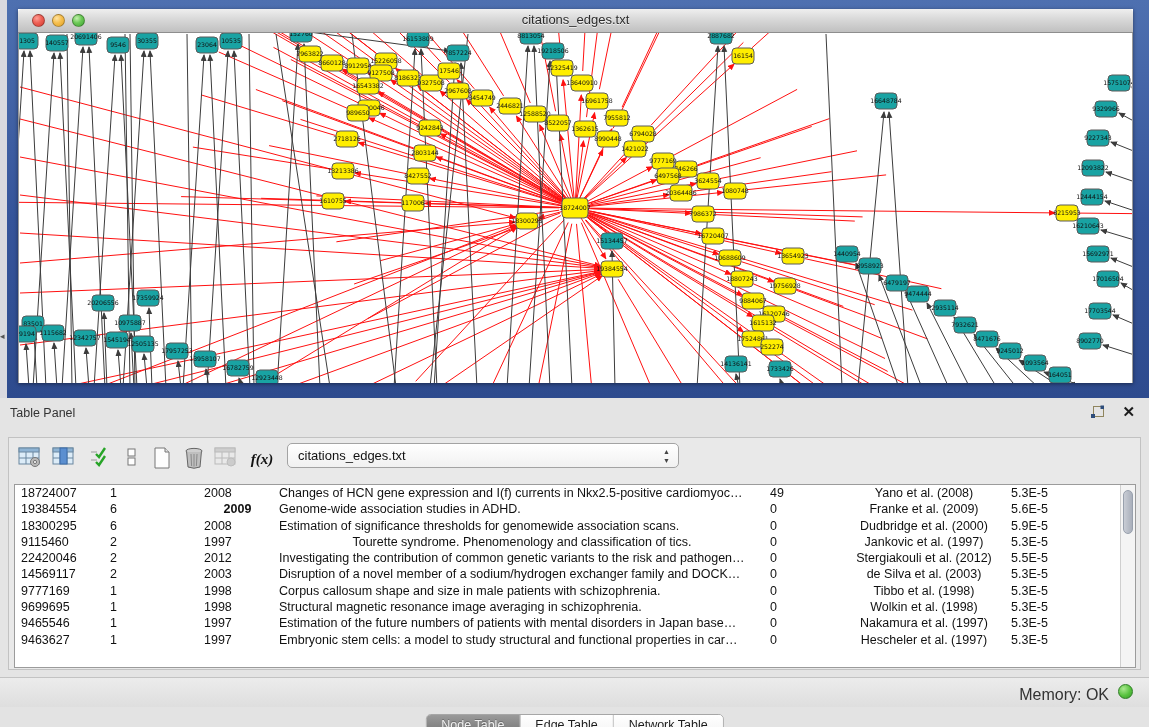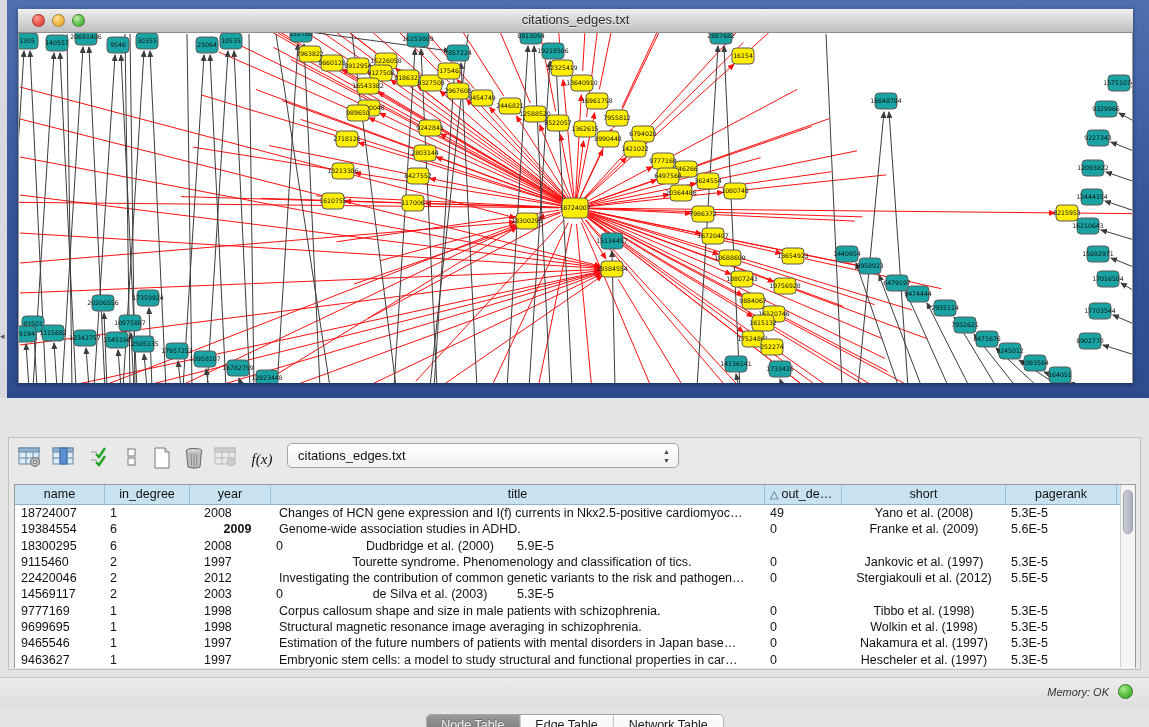--- a/index.html
+++ b/index.html
@@ -25,21 +25,21 @@
   .strip-marker{position:absolute;left:0px;top:331px;font-size:9px;color:#555;}
   .split-grip{position:absolute;left:568px;top:397px;font-size:7px;color:#8b8b8b;line-height:6px;}
   
   .table-panel{position:absolute;left:0;top:398px;width:1149px;height:308px;background:#e4e4e4;}
   .panel-header{position:absolute;left:0;top:0;width:100%;height:32px;}
   .panel-title{position:absolute;left:10px;top:8px;font-size:12.5px;color:#333;}
   .float-icon{position:absolute;right:44px;top:7px;width:15px;height:15px;}
   .close-icon{position:absolute;right:14px;top:5px;font-size:15px;font-weight:bold;color:#1c1c1c;cursor:default;}
   .content-box{position:absolute;left:8px;top:39px;width:1131px;height:231px;border:1px solid #c2c2c2;background:#e9e9e9;}
   .toolbar{position:absolute;left:6px;top:4px;height:36px;}
-  .tb-btn{position:absolute;top:2px;width:30px;height:30px;text-align:center;}
+  .tb-btn{position:absolute;top:2px;width:30px;height:30px;text-align:center;font-weight:bold;}
   .tb-btn svg{display:block;margin:2px auto;}
   .tb-btn.disabled{opacity:.45;filter:grayscale(1);}
   .fx-glyph{font-family:"Liberation Serif",serif;font-style:italic;font-size:15px;color:#111;line-height:30px;}
   .combo{position:absolute;left:278px;top:5px;width:392px;height:25px;border:1px solid #a3a3a3;border-radius:5px;
          background:linear-gradient(#ffffff,#f1f1f1);box-shadow:inset 0 1px 0 #fff;box-sizing:border-box;}
   .combo-text{position:absolute;left:10px;top:4px;font-size:13px;color:#111;}
   .combo-arrows{position:absolute;right:8px;top:3px;font-size:7px;color:#444;line-height:9px;text-align:center;}
   .tbl{position:absolute;left:5px;top:46px;width:1122px;height:184px;border:1px solid #9b9b9b;background:#fff;box-sizing:border-box;}
   .thead{display:flex;height:19px;background:#c8e2f0;border-bottom:1px solid #8fb3c8;}
   .th{box-sizing:border-box;border-right:1px solid #9dc0d4;font-size:12.5px;color:#111;text-align:center;
@@ -52,21 +52,21 @@
   .vthumb{position:absolute;left:2px;top:5px;width:10px;height:44px;border-radius:6px;
           background:linear-gradient(90deg,#c9cdd5,#a9afbb);border:1px solid #98a0ad;box-sizing:border-box;}
   .seg-wrap{position:absolute;left:50%;transform:translateX(-50%);top:276px;display:flex;height:21px;
             border:1px solid #a6a6a6;border-radius:5px;overflow:hidden;background:#fcfcfc;box-shadow:0 1px 0 rgba(255,255,255,.8);}
   .seg{font-size:12.5px;line-height:20px;padding:0 15px;color:#1c1c1c;background:linear-gradient(#ffffff,#f3f3f3);
        border-right:1px solid #b8b8b8;}
   .seg:last-child{border-right:none;}
   .seg.active{background:linear-gradient(#9a9a9a,#727272);color:#f0f0f0;text-shadow:0 -1px 0 rgba(0,0,0,.25);}
   .status-bar{position:absolute;left:0;top:279px;width:1149px;height:29px;border-top:1px solid #c3c3c3;
               background:linear-gradient(#ececec,#dedede);}
-  .mem-label{position:absolute;right:40px;top:8px;font-size:11px;color:#333;font-style:italic;}
+  .mem-label{position:absolute;right:40px;top:8px;font-size:16px;color:#333;}
   .mem-dot{position:absolute;right:16px;top:6px;width:15px;height:15px;border-radius:50%;box-sizing:border-box;
            background:radial-gradient(circle at 35% 30%,#a9e88f,#57c23e 55%,#35992a);border:1px solid #2d7d24;}
 </style>
 </head>
 <body>
 
 <div class="stage">
 
   <div class="graph-region">
     <span class="strip-marker">◂</span>
@@ -730,20 +730,31 @@
                 </g>
               </g>
             </svg>
         </div>
       </div>
     </div>
   </div>
   <span class="split-grip">▴</span>
 
   <div class="table-panel">
+    <div class="panel-header">
+      <span class="panel-title">Table Panel</span>
+      <span class="float-icon">
+        <svg width="15" height="15" viewBox="0 0 15 15">
+          <rect x="3.5" y="1.5" width="10" height="10" fill="none" stroke="#8f855e" stroke-width="1"></rect>
+          <rect x="1" y="9" width="4" height="4" fill="#2e4d7b"></rect>
+          <rect x="10.5" y="0.5" width="3.5" height="3.5" fill="#2e4d7b"></rect>
+        </svg>
+      </span>
+      <span class="close-icon">✕</span>
+    </div>
 
     <div class="content-box">
       <div class="toolbar" id="toolbar">
           <div class="tb-btn" style="left: 0px;">
             <svg width="24" height="22">
               <rect x="1" y="2" width="20" height="16" fill="#dcecf8" stroke="#6b87a0"></rect>
               <rect x="1" y="2" width="20" height="4" fill="#8fb4d4" stroke="#6b87a0"></rect>
               <line x1="8" y1="6" x2="8" y2="18" stroke="#6b87a0"></line>
               <line x1="15" y1="6" x2="15" y2="18" stroke="#6b87a0"></line>
               <line x1="1" y1="12" x2="21" y2="12" stroke="#6b87a0"></line>
@@ -801,29 +812,20 @@
             </svg>
           </div>
           <div class="tb-btn" style="left: 232px;"><span class="fx-glyph">f(x)</span></div>
         </div>
       <div class="combo">
         <span class="combo-text">citations_edges.txt</span>
         <span class="combo-arrows">▲<br>▼</span>
       </div>
 
       <div class="tbl">
-        <div class="thead" id="thead">
-            <div class="th" style="width: 90px;">name</div>
-            <div class="th" style="width: 85px;">in_degree</div>
-            <div class="th" style="width: 81px;">year</div>
-            <div class="th" style="width: 494px;">title</div>
-            <div class="th" style="width: 77px; text-align: left; padding-left: 5px;"><span class="sort-tri">△</span>out_de…</div>
-            <div class="th" style="width: 164px;">short</div>
-            <div class="th" style="width: 111px;">pagerank</div>
-          </div>
         <div class="tbody" id="tbody">
             <div class="tr">
               <div class="td" style="width: 90px; text-align: left; padding-left: 6px;">18724007</div>
               <div class="td" style="width: 85px; text-align: left; padding-left: 5px;">1</div>
               <div class="td" style="width: 81px; text-align: left; padding-left: 14px;">2008</div>
               <div class="td" style="width: 494px; text-align: left; padding-left: 8px;">Changes of HCN gene expression and I(f) currents in Nkx2.5-positive cardiomyoc…</div>
               <div class="td" style="width: 77px; text-align: left; padding-left: 5px;">49</div>
               <div class="td" style="width: 164px; text-align: center; padding-left: 0px;">Yano et al. (2008)</div>
               <div class="td" style="width: 111px; text-align: left; padding-left: 5px;">5.3E-5</div>
             </div>
@@ -833,20 +835,21 @@
               <div class="td" style="width: 81px; text-align: center; padding-left: 14px; font-weight: bold;">2009</div>
               <div class="td" style="width: 494px; text-align: left; padding-left: 8px;">Genome-wide association studies in ADHD.</div>
               <div class="td" style="width: 77px; text-align: left; padding-left: 5px;">0</div>
               <div class="td" style="width: 164px; text-align: center; padding-left: 0px;">Franke et al. (2009)</div>
               <div class="td" style="width: 111px; text-align: left; padding-left: 5px;">5.6E-5</div>
             </div>
             <div class="tr">
               <div class="td" style="width: 90px; text-align: left; padding-left: 6px;">18300295</div>
               <div class="td" style="width: 85px; text-align: left; padding-left: 5px;">6</div>
               <div class="td" style="width: 81px; text-align: left; padding-left: 14px;">2008</div>
+              <div class="td" style="width: 494px; text-align: left; padding-left: 8px;">Estimation of significance thresholds for genomewide association scans.</div>
               <div class="td" style="width: 77px; text-align: left; padding-left: 5px;">0</div>
               <div class="td" style="width: 164px; text-align: center; padding-left: 0px;">Dudbridge et al. (2000)</div>
               <div class="td" style="width: 111px; text-align: left; padding-left: 5px;">5.9E-5</div>
             </div>
             <div class="tr">
               <div class="td" style="width: 90px; text-align: left; padding-left: 6px;">9115460</div>
               <div class="td" style="width: 85px; text-align: left; padding-left: 5px;">2</div>
               <div class="td" style="width: 81px; text-align: left; padding-left: 14px;">1997</div>
               <div class="td" style="width: 494px; text-align: center; padding-left: 8px;">Tourette syndrome. Phenomenology and classification of tics.</div>
               <div class="td" style="width: 77px; text-align: left; padding-left: 5px;">0</div>
@@ -859,20 +862,21 @@
               <div class="td" style="width: 81px; text-align: left; padding-left: 14px;">2012</div>
               <div class="td" style="width: 494px; text-align: left; padding-left: 8px;">Investigating the contribution of common genetic variants to the risk and pathogen…</div>
               <div class="td" style="width: 77px; text-align: left; padding-left: 5px;">0</div>
               <div class="td" style="width: 164px; text-align: center; padding-left: 0px;">Stergiakouli et al. (2012)</div>
               <div class="td" style="width: 111px; text-align: left; padding-left: 5px;">5.5E-5</div>
             </div>
             <div class="tr">
               <div class="td" style="width: 90px; text-align: left; padding-left: 6px;">14569117</div>
               <div class="td" style="width: 85px; text-align: left; padding-left: 5px;">2</div>
               <div class="td" style="width: 81px; text-align: left; padding-left: 14px;">2003</div>
+              <div class="td" style="width: 494px; text-align: left; padding-left: 8px;">Disruption of a novel member of a sodium/hydrogen exchanger family and DOCK…</div>
               <div class="td" style="width: 77px; text-align: left; padding-left: 5px;">0</div>
               <div class="td" style="width: 164px; text-align: center; padding-left: 0px;">de Silva et al. (2003)</div>
               <div class="td" style="width: 111px; text-align: left; padding-left: 5px;">5.3E-5</div>
             </div>
             <div class="tr">
               <div class="td" style="width: 90px; text-align: left; padding-left: 6px;">9777169</div>
               <div class="td" style="width: 85px; text-align: left; padding-left: 5px;">1</div>
               <div class="td" style="width: 81px; text-align: left; padding-left: 14px;">1998</div>
               <div class="td" style="width: 494px; text-align: left; padding-left: 8px;">Corpus callosum shape and size in male patients with schizophrenia.</div>
               <div class="td" style="width: 77px; text-align: left; padding-left: 5px;">0</div>

